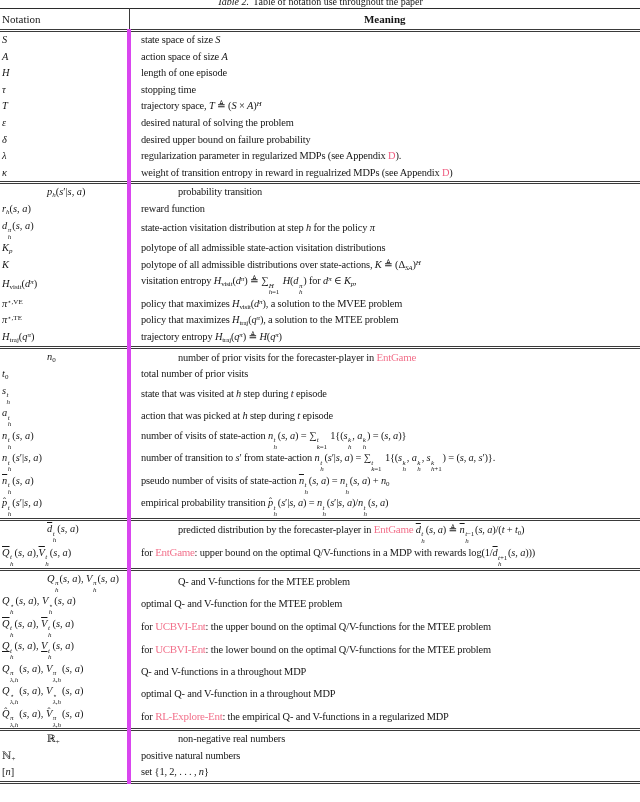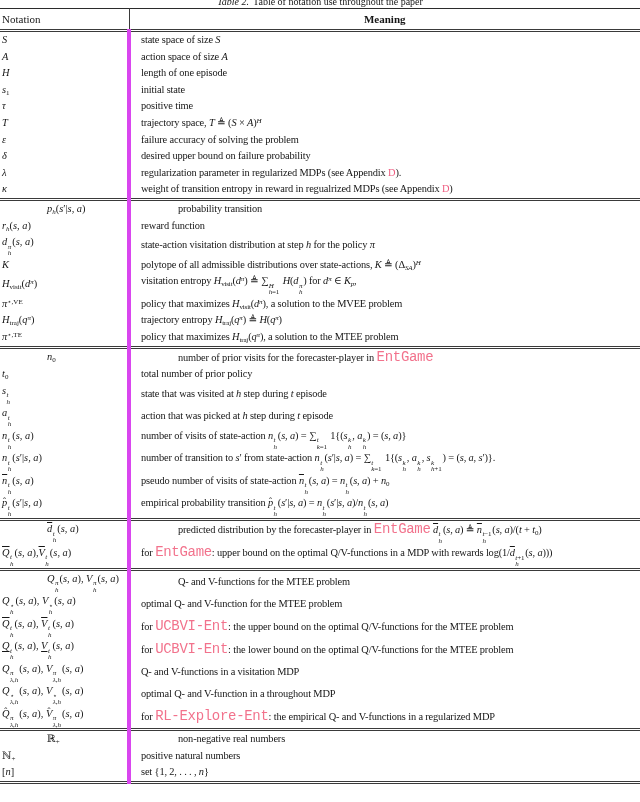--- a/index.html
+++ b/index.html
@@ -23,21 +23,21 @@
   sup{vertical-align:0.45em;}
   sub{vertical-align:-0.25em;}
   .ss{display:inline-flex; flex-direction:column; align-items:flex-start;
       vertical-align:-3.5px; font-size:7px; line-height:6.5px; margin-left:0.5px; margin-right:1px;}
   .ss span{display:block;}
   .v{text-decoration:overline;}
   .u{text-decoration:underline; text-underline-offset:2px;}
   .c{position:relative;}
   .c::after{content:'ˆ'; position:absolute; left:50%; transform:translateX(-50%);
             top:-0.52em; font-size:9px; font-style:normal;}
-  code{font-family:Liberation Mono, monospace; font-size:14px;
+  code{font-family:Liberation Serif, serif; font-size:11px;
        color:#f2728c; letter-spacing:-0.3px;}
   a{color:#ef5d80; text-decoration:none; cursor:pointer;}
   i{font-style:italic;}
 </style>
 </head>
 <body>
 
 <div class="page">
   <div class="caption">
     <span class="cap-label">Table 2.</span><span>Table of notation use throughout the paper</span>
@@ -60,34 +60,30 @@
         </tr>
         <tr>
           <td class="not"><i class="cal">A</i></td>
           <td class="mean">action space of size <i>A</i></td>
         </tr>
         <tr>
           <td class="not"><i>H</i></td>
           <td class="mean">length of one episode</td>
         </tr>
         <tr>
-          <td class="not"><i>s</i><sub>1</sub></td>
-          <td class="mean">initial state</td>
-        </tr>
-        <tr>
           <td class="not"><i>τ</i></td>
-          <td class="mean">positive time</td>
+          <td class="mean">stopping time</td>
         </tr>
         <tr>
           <td class="not"><i class="cal">T</i></td>
           <td class="mean">trajectory space, <i class="cal">T</i> ≜ (<i class="cal">S</i> × <i class="cal">A</i>)<sup><i>H</i></sup></td>
         </tr>
         <tr>
           <td class="not"><i>ε</i></td>
-          <td class="mean">failure accuracy of solving the problem</td>
+          <td class="mean">desired natural of solving the problem</td>
         </tr>
         <tr>
           <td class="not"><i>δ</i></td>
           <td class="mean">desired upper bound on failure probability</td>
         </tr>
         <tr>
           <td class="not"><i>λ</i></td>
           <td class="mean">regularization parameter in regularized MDPs (see Appendix <a>D</a>).</td>
         </tr>
         <tr>
@@ -101,54 +97,58 @@
         <tr>
           <td class="not"><i>r</i><sub><i>h</i></sub>(<i>s</i>, <i>a</i>)</td>
           <td class="mean">reward function</td>
         </tr>
         <tr>
           <td class="not"><i>d</i><span class="ss">
               <span><i>π</i></span>
               <span><i>h</i></span>
             </span>(<i>s</i>, <i>a</i>)</td>
           <td class="mean">state-action visitation distribution at step <i>h</i> for the policy <i>π</i></td>
+        </tr>
+        <tr>
+          <td class="not"><i class="cal">K</i><sub><i>p</i></sub></td>
+          <td class="mean">polytope of all admissible state-action visitation distributions</td>
         </tr>
         <tr>
           <td class="not"><i class="cal">K</i></td>
           <td class="mean">polytope of all admissible distributions over state-actions, <i class="cal">K</i> ≜ (Δ<sub><i>SA</i></sub>)<sup><i>H</i></sup></td>
         </tr>
         <tr>
           <td class="not"><i class="cal">H</i><sub>visit</sub>(<i>d</i><sup><i>π</i></sup>)</td>
           <td class="mean">visitation entropy <i class="cal">H</i><sub>visit</sub>(<i>d</i><sup><i>π</i></sup>) ≜ ∑<span class="ss">
               <span><i>H</i></span>
               <span><i>h</i>=1</span>
             </span> <i class="cal">H</i>(<i>d</i><span class="ss">
               <span><i>π</i></span>
               <span><i>h</i></span>
             </span>) for <i>d</i><sup><i>π</i></sup> ∈ <i class="cal">K</i><sub><i>p</i></sub>,</td>
         </tr>
         <tr>
           <td class="not"><i>π</i><sup>⋆,VE</sup></td>
           <td class="mean">policy that maximizes <i class="cal">H</i><sub>visit</sub>(<i>d</i><sup><i>π</i></sup>), a solution to the MVEE problem</td>
         </tr>
         <tr>
+          <td class="not"><i>π</i><sup>⋆,TE</sup></td>
+          <td class="mean">policy that maximizes <i class="cal">H</i><sub>traj</sub>(<i>q</i><sup><i>π</i></sup>), a solution to the MTEE problem</td>
+        </tr>
+        <tr>
           <td class="not"><i class="cal">H</i><sub>traj</sub>(<i>q</i><sup><i>π</i></sup>)</td>
           <td class="mean">trajectory entropy <i class="cal">H</i><sub>traj</sub>(<i>q</i><sup><i>π</i></sup>) ≜ <i class="cal">H</i>(<i>q</i><sup><i>π</i></sup>)</td>
         </tr>
-        <tr>
-          <td class="not"><i>π</i><sup>⋆,TE</sup></td>
-          <td class="mean">policy that maximizes <i class="cal">H</i><sub>traj</sub>(<i>q</i><sup><i>π</i></sup>), a solution to the MTEE problem</td>
-        </tr>
         <tr class="bs">
           <td class="not"><i>n</i><sub>0</sub></td>
           <td class="mean">number of prior visits for the forecaster-player in <code>EntGame</code></td>
         </tr>
         <tr>
           <td class="not"><i>t</i><sub>0</sub></td>
-          <td class="mean">total number of prior policy</td>
+          <td class="mean">total number of prior visits</td>
         </tr>
         <tr>
           <td class="not"><i>s</i><span class="ss">
               <span><i>t</i></span>
               <span><i>h</i></span>
             </span></td>
           <td class="mean">state that was visited at <i>h</i> step during <i>t</i> episode</td>
         </tr>
         <tr>
           <td class="not"><i>a</i><span class="ss">
@@ -294,21 +294,21 @@
           <td class="mean">for <code>UCBVI-Ent</code>: the lower bound on the optimal Q/V-functions for the MTEE problem</td>
         </tr>
         <tr>
           <td class="not"><i>Q</i><span class="ss">
               <span><i>π</i></span>
               <span><i>λ</i>,<i>h</i></span>
             </span>(<i>s</i>, <i>a</i>), <i>V</i><span class="ss">
               <span><i>π</i></span>
               <span><i>λ</i>,<i>h</i></span>
             </span>(<i>s</i>, <i>a</i>)</td>
-          <td class="mean">Q- and V-functions in a visitation MDP</td>
+          <td class="mean">Q- and V-functions in a throughout MDP</td>
         </tr>
         <tr>
           <td class="not"><i>Q</i><span class="ss">
               <span>⋆</span>
               <span><i>λ</i>,<i>h</i></span>
             </span>(<i>s</i>, <i>a</i>), <i>V</i><span class="ss">
               <span>⋆</span>
               <span><i>λ</i>,<i>h</i></span>
             </span>(<i>s</i>, <i>a</i>)</td>
           <td class="mean">optimal Q- and V-function in a throughout MDP</td>

